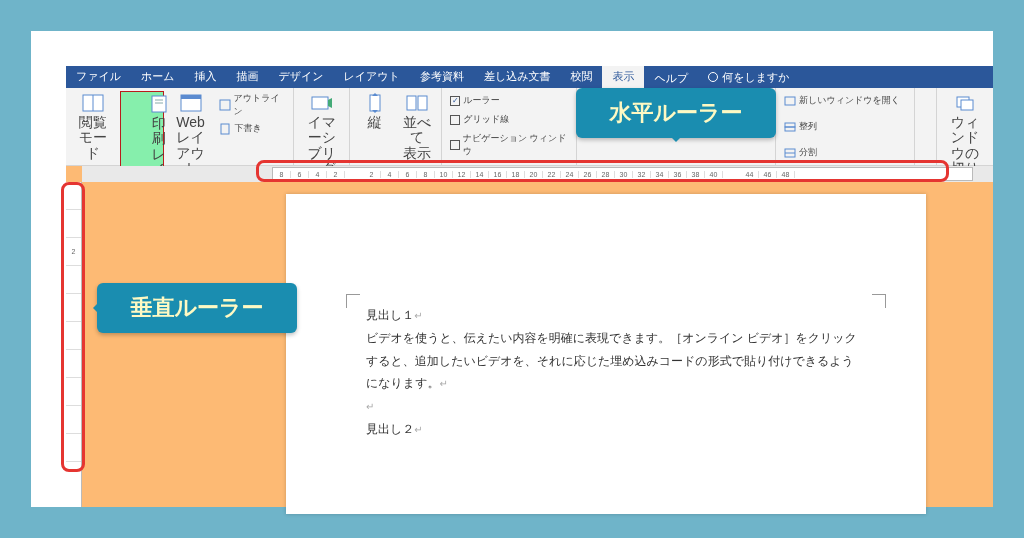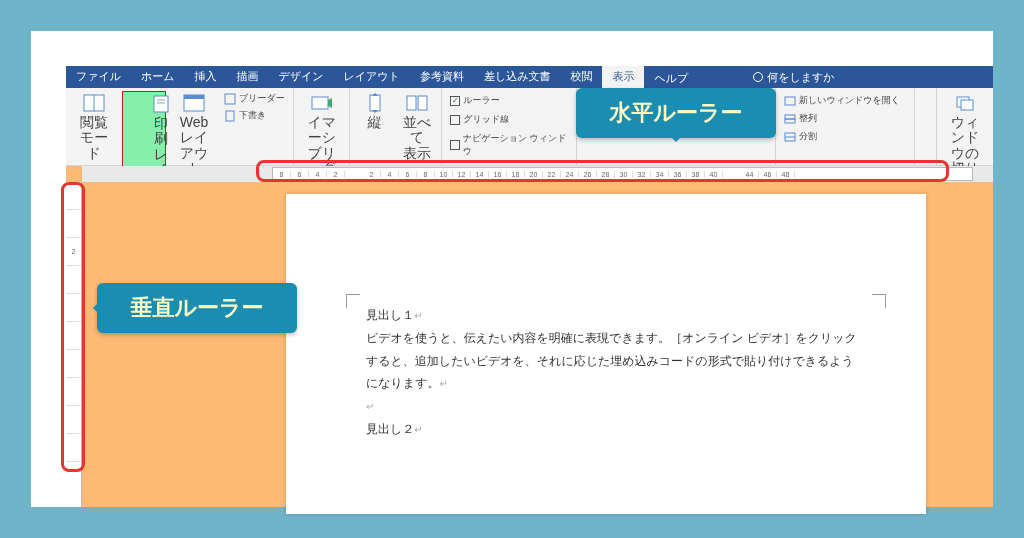--- a/index.html
+++ b/index.html
@@ -38,21 +38,20 @@
   padding: 3px 10px 0 10px;
   cursor: pointer;
 }
 .ribbon-tabs .tab.active {
   background: #f3f3f3;
   color: #2b579a;
 }
 .ribbon-tabs .help-group {
   display: flex;
   align-items: center;
-  gap: 45px;
 }
 .tellme { display: flex; align-items: center; gap: 4px; padding: 0 10px; text-align: right; }
 .bulb {
   width: 10px; height: 10px; border: 1px solid #fff; border-radius: 50%;
 }
 .ribbon {
   background: #f3f3f3;
   height: 78px;
   border-bottom: 1px solid #d4d4d4;
   display: flex;
@@ -205,21 +204,21 @@
                 </svg>
               </div>
             <div class="txt" style="white-space:pre-line">Web
 レイアウト</div>
           </div>
           <div class="smallstack">
             <div class="smallbtn">
                 <svg width="12" height="12">
                   <rect x="1" y="1" width="10" height="10" fill="none" stroke="#5b8bd0"></rect>
                 </svg>
-                <span>ブリーダー</span>
+                <span>アウトライン</span>
               </div>
             <div class="smallbtn">
                 <svg width="12" height="12">
                   <rect x="2" y="1" width="8" height="10" fill="none" stroke="#5b8bd0"></rect>
                 </svg>
                 <span>下書き</span>
               </div>
           </div>
         </div>
         <div class="label">表示</div>
@@ -283,21 +282,21 @@
             </div>
         </div>
         <div class="label">&nbsp;</div>
       </div>
 
       <div class="rgroup" style="width:200px">
           <div class="label">&nbsp;</div>
         </div>
 
       <div class="rgroup" style="width:140px">
-        <div class="smallstack" style="gap:3px;padding-top:2px">
+        <div class="smallstack" style="gap:11px;padding-top:2px">
           <div class="smallbtn">
               <svg width="12" height="10">
                 <rect x="1" y="1" width="10" height="8" fill="none" stroke="#5b8bd0"></rect>
               </svg>
               <span>新しいウィンドウを開く</span>
             </div>
           <div class="smallbtn">
               <svg width="12" height="10">
                 <rect x="1" y="1" width="10" height="4" fill="none" stroke="#5b8bd0"></rect>
                 <rect x="1" y="5" width="10" height="4" fill="none" stroke="#5b8bd0"></rect>

